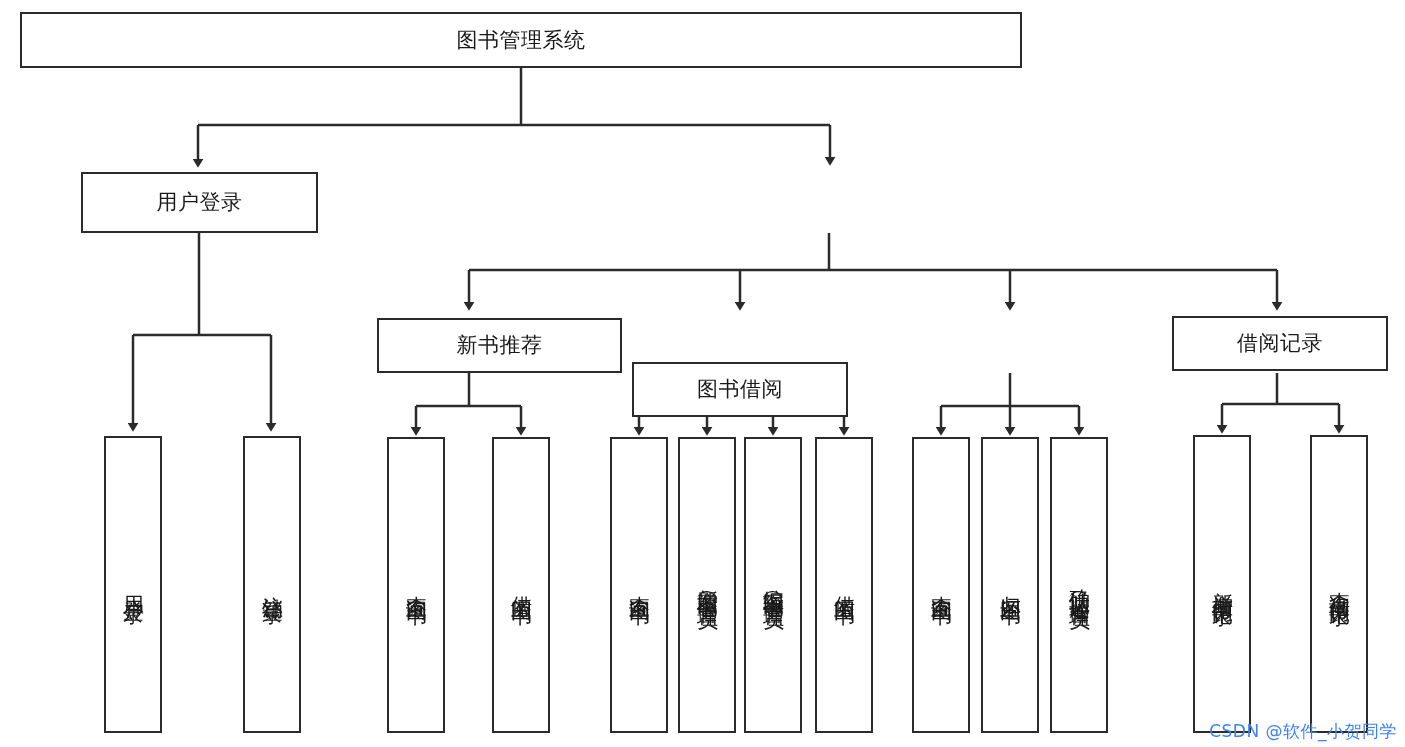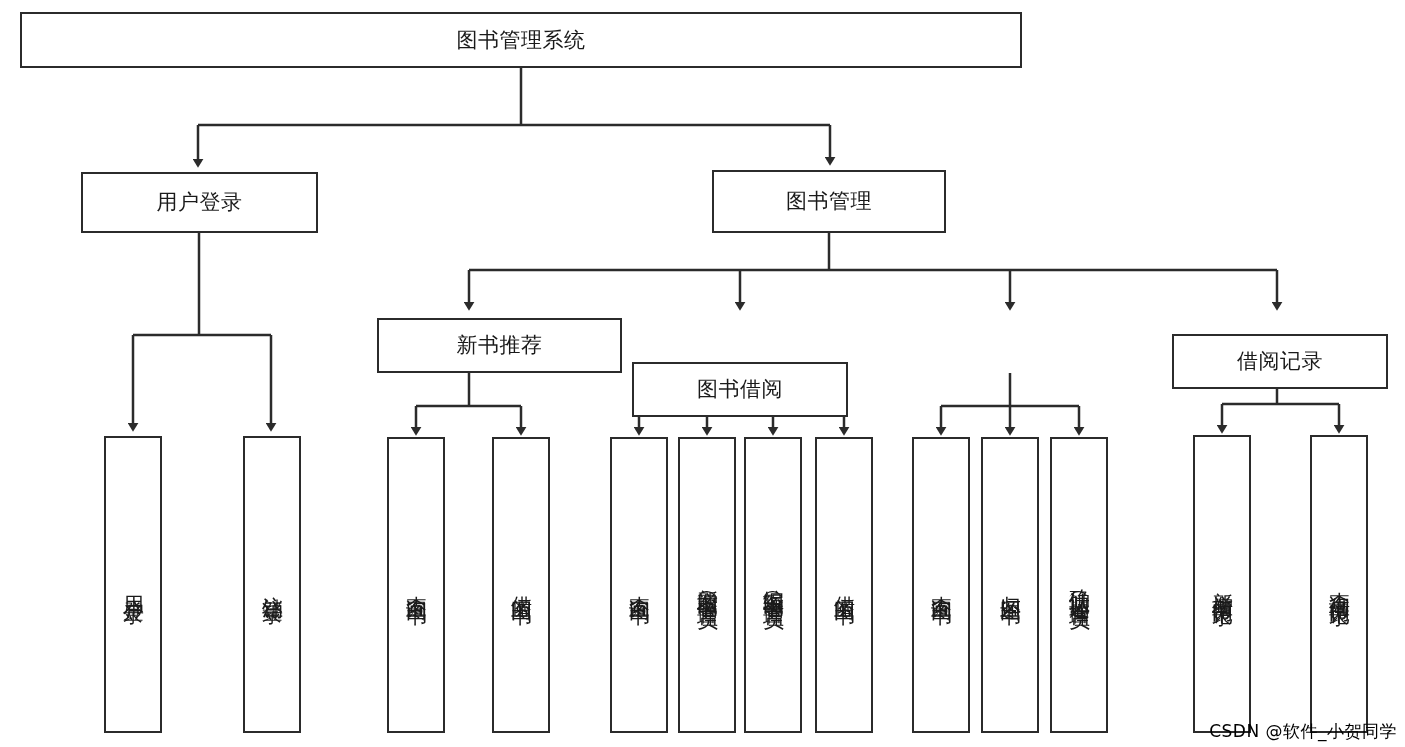--- a/index.html
+++ b/index.html
@@ -55,21 +55,21 @@
     font-size: 21px;
     line-height: 1.28;
     letter-spacing: 3px;
     white-space: nowrap;
   }
   .watermark {
     position: absolute;
     right: 8px;
     bottom: 4px;
     font-size: 17px;
-    color: #000000;
+    color: #3b82f6;
     letter-spacing: 0.5px;
     white-space: nowrap;
     pointer-events: none;
   }
 </style>
 </head>
 <body>
 
 <div id="canvas">
 
@@ -123,31 +123,28 @@
     </g>
   </svg>
 
   <div class="node root horiz" style="left:20px; top:12px; width:1002px; height:56px;">
     <span class="label">图书管理系统</span>
   </div>
 
   <div class="node horiz" style="left:81px; top:172px; width:237px; height:61px;">
     <span class="label">用户登录</span>
   </div>
-  <div class="node horiz" style="left:712px; top:170px; width:234px; height:63px;">
-    <span class="label">图书管理</span>
-  </div>
 
   <div class="node horiz" style="left:377px; top:318px; width:245px; height:55px;">
     <span class="label">新书推荐</span>
   </div>
   <div class="node horiz" style="left:632px; top:318px; width:216px; height:55px;margin-top:44px;">
     <span class="label">图书借阅</span>
   </div>
-  <div class="node horiz" style="left:1172px; top:334px; width:216px; height:55px;">
+  <div class="node horiz" style="left:1172px; top:316px; width:216px; height:55px;">
     <span class="label">借阅记录</span>
   </div>
 
   <div class="node vert" style="left:104px; top:436px; width:58px; height:297px;">
     <span class="label">用户登录</span>
   </div>
   <div class="node vert" style="left:243px; top:436px; width:58px; height:297px;">
     <span class="label">注销登录</span>
   </div>
 

